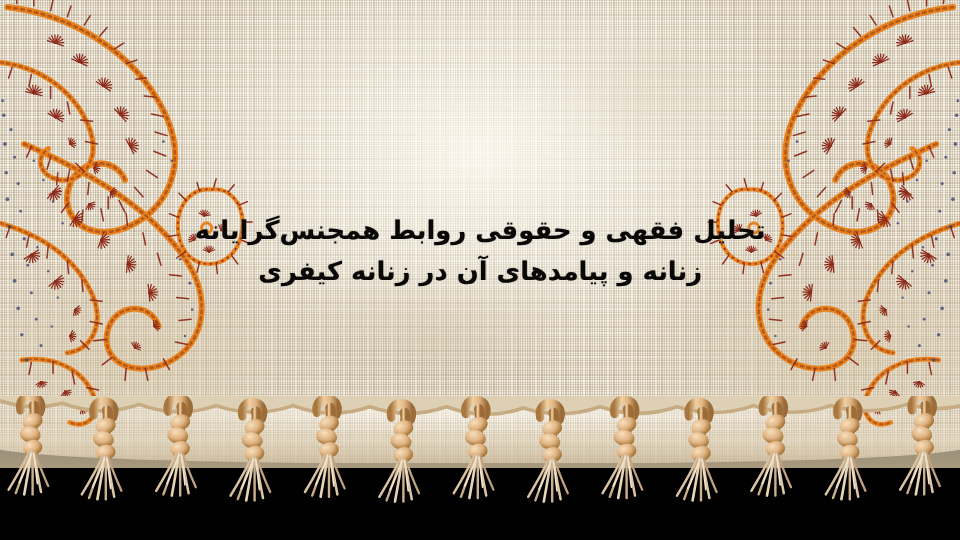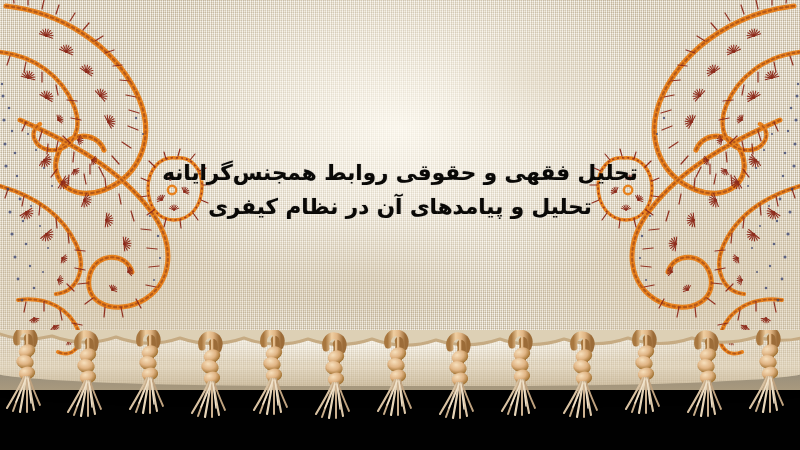--- a/index.html
+++ b/index.html
@@ -85,21 +85,21 @@
     top: 330px;
     width: 800px;
     height: 120px;
     pointer-events: none;
   }
 
   
   .title-block {
     position: absolute;
     left: 0;
-    top: 156px;
+    top: 176px;
     width: 800px;
     text-align: center;
     direction: rtl;
     z-index: 6;
   }
   .title-line {
     color: #090806;
     font-weight: bold;
     font-size: 21.5px;
     line-height: 34px;
@@ -420,16 +420,16 @@
         <use href="#tassel" x="581" y="17"></use>
         <use href="#tassel" x="643" y="13"></use>
         <use href="#tassel" x="705" y="16"></use>
         <use href="#tassel" x="767" y="12"></use>
       </g>
     </svg>
   </div>
 
   <div class="title-block">
     <div class="title-line">تحلیل فقهی و حقوقی روابط همجنس‌گرایانه</div>
-    <div class="title-line">تحلیل و پیامدهای آن در نظام کیفری</div>
+    <div class="title-line">زنانه و پیامدهای آن در زنانه کیفری</div>
   </div>
 
 </div>
 
 </body></html>

